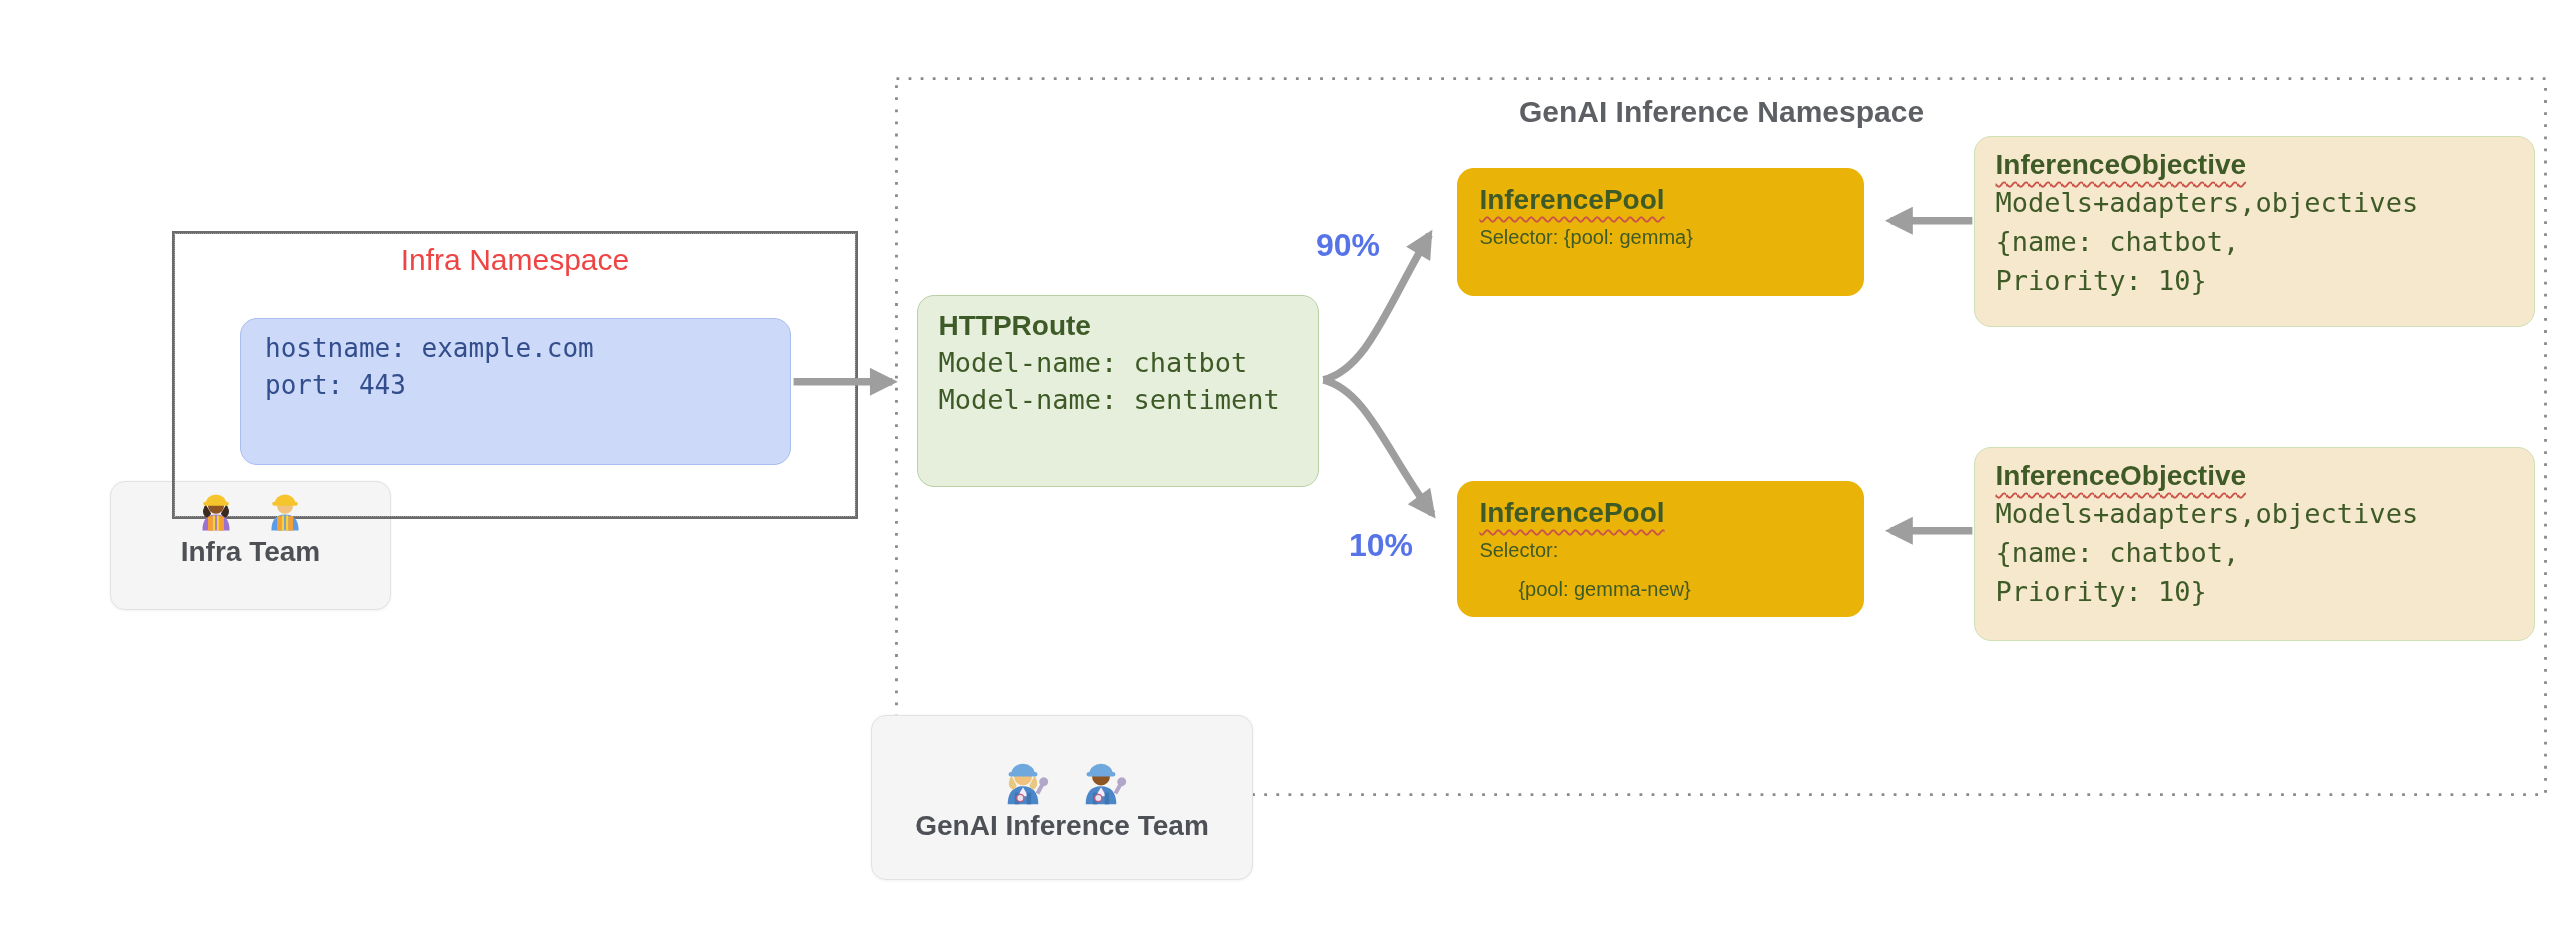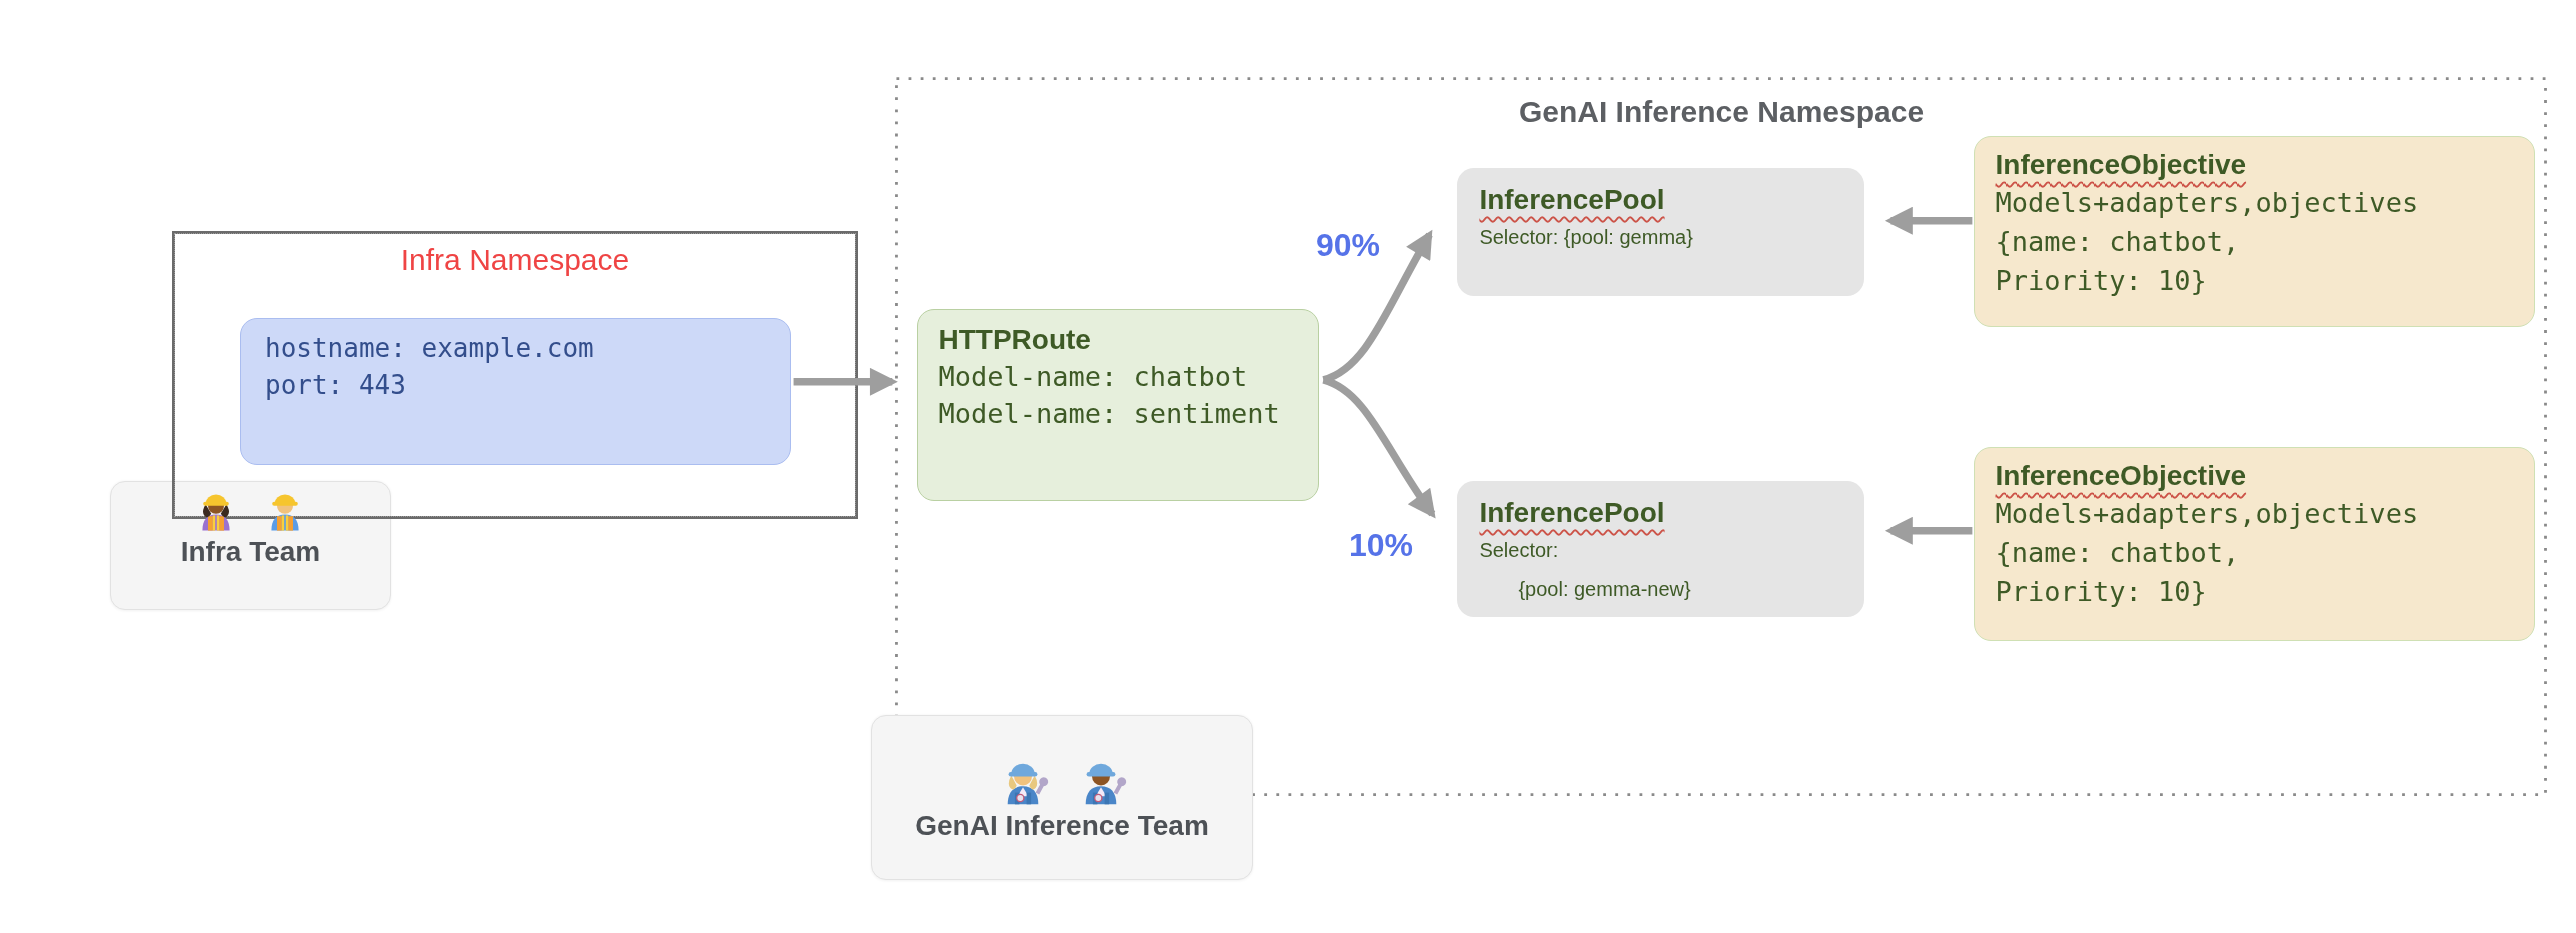--- a/index.html
+++ b/index.html
@@ -29,27 +29,27 @@
   .mono{font-family:"DejaVu Sans Mono", monospace;font-size:27px;line-height:37px;white-space:pre;}
 
   .gateway{
     left:240px;top:306px;width:551px;height:147px;
     background:#cdd9f8;border:1.9px solid #aabdf0;padding:11.2px 0 0 24px;
     color:#334e8c;
   }
   .gateway .mono{font-size:26px;}
 
   .httproute{
-    left:917px;top:297px;width:402px;height:192px;
+    left:917px;top:283px;width:402px;height:192px;
     background:#e6efdc;border:1.9px solid #b9d0a2;padding:11.2px 0 0 20.5px;
     color:#3e5a26;
   }
 
   .pool{
-    background:#e5e5e5;border:none;color:#3e5a26;
+    background:#eab308;border:none;color:#3e5a26;
     padding:13px 0 0 22.4px;
   }
   .pool-top{left:1457px;top:156px;width:407px;height:128px;}
   .pool-bottom{left:1457px;top:469px;width:407px;height:136px;}
   .pool .sel{font-size:20px;line-height:39px;color:#3e5a26;}
   .pool .sel.indent{padding-left:39px;}
 
   .objective{
     background:#f6e8cd;border:1.9px solid #cfe0b4;color:#3e5a26;
     padding:9.3px 0 0 20.5px;

